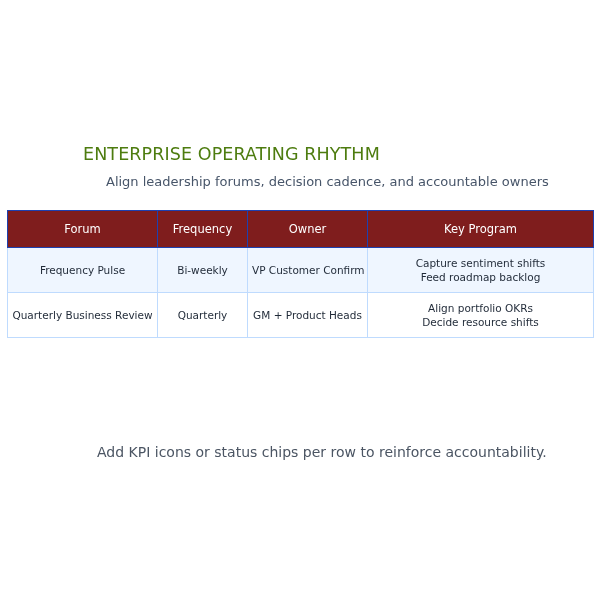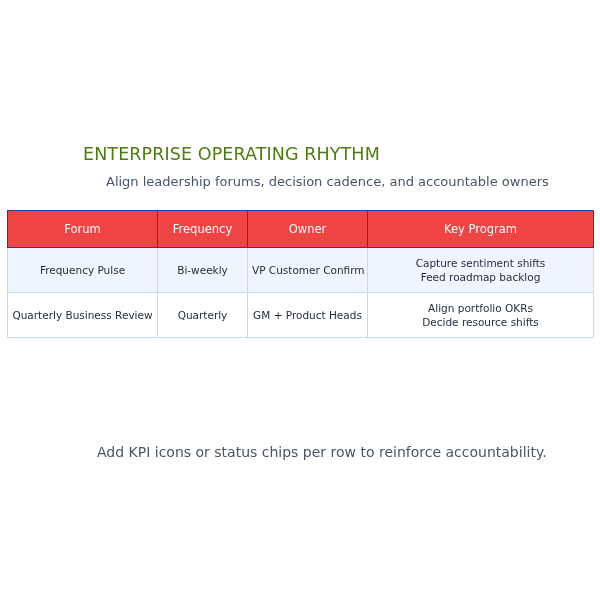--- a/index.html
+++ b/index.html
@@ -13,21 +13,21 @@
     .subtitle {
       position: absolute; left: 83px; top: 174px;
       font-size: 13px; color: #475569; white-space: nowrap; margin-left: 23px;
     }
     table.rhythm {
       position: absolute; left: 7px; top: 210px; width: 586px;
       border-collapse: collapse; table-layout: fixed;
       font-size: 10.5px; color: #1f2937;
     }
     table.rhythm th {
-      background: #ef4444; color: #ffffff; font-weight: 500; font-size: 11.5px;
+      background: #7f1d1d; color: #ffffff; font-weight: 500; font-size: 11.5px;
       height: 37px; text-align: center; vertical-align: middle;
       border: 1px solid #1e40af;
     }
     table.rhythm td {
       height: 45px; text-align: center; vertical-align: middle;
       border: 1px solid #bfdbfe; line-height: 14px; padding: 0 4px;
       white-space: nowrap;
     }
     table.rhythm tr.alt td { background: #eff6ff; }
     table.rhythm tr.plain td { background: #ffffff; }

